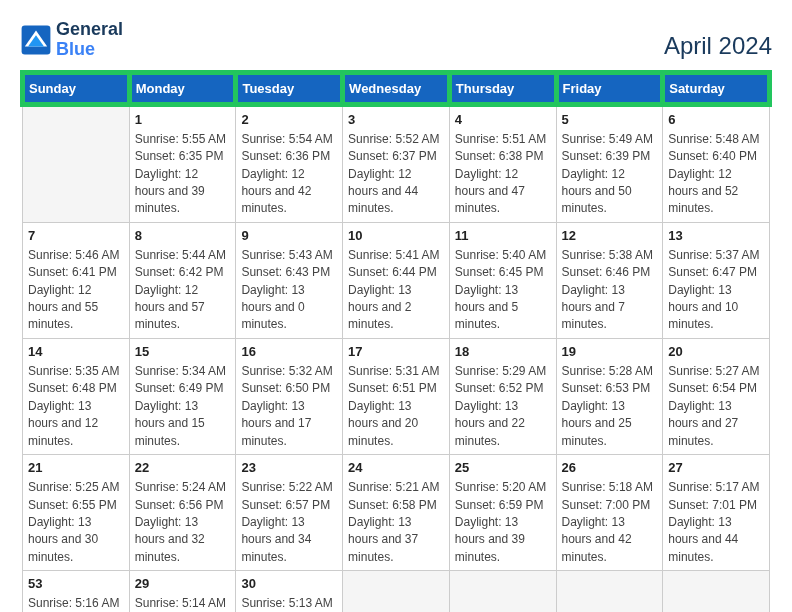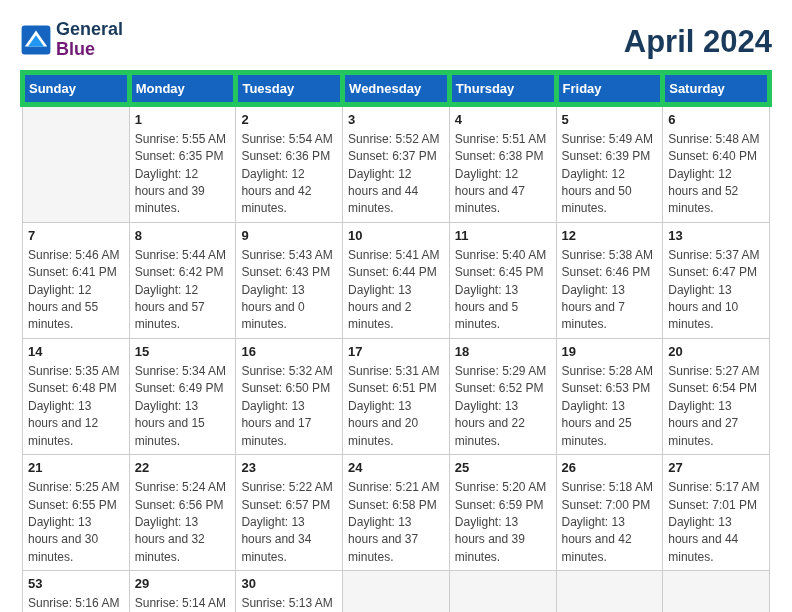--- a/index.html
+++ b/index.html
@@ -28,22 +28,22 @@
       line-height: 1.1;
     }
     .logo-icon {
       width: 32px;
       height: 32px;
     }
     .title-section {
       text-align: right;
     }
     .calendar-title {
-      font-size: 31px;
-      font-weight: bold;
+      font-size: 24px;
+      font-weight: normal;
       color: #1a3a5c;
     }
     .calendar-subtitle {
       font-size: 16px;
       color: #444;
     }
     table {
       width: 100%;
       border-collapse: collapse;
       font-size: 11px;
@@ -93,21 +93,21 @@
 
 <div class="header-section">
   <div class="logo">
     <svg class="logo-icon" viewBox="0 0 40 40">
       <rect x="2" y="2" width="36" height="36" rx="4" fill="#1565C0"></rect>
       <polygon points="20,8 34,28 6,28" fill="white"></polygon>
       <polygon points="20,14 30,28 10,28" fill="#2196F3"></polygon>
     </svg>
     <div class="logo-text">
       <div>General</div>
-      <div style="color:#701a75;">Blue</div>
+      <div style="color:#3b82f6;">Blue</div>
     </div>
   </div>
   <div class="title-section">
     <div class="calendar-title">April 2024</div>
   </div>
 </div>
 
 <table>
   <thead>
     <tr>

